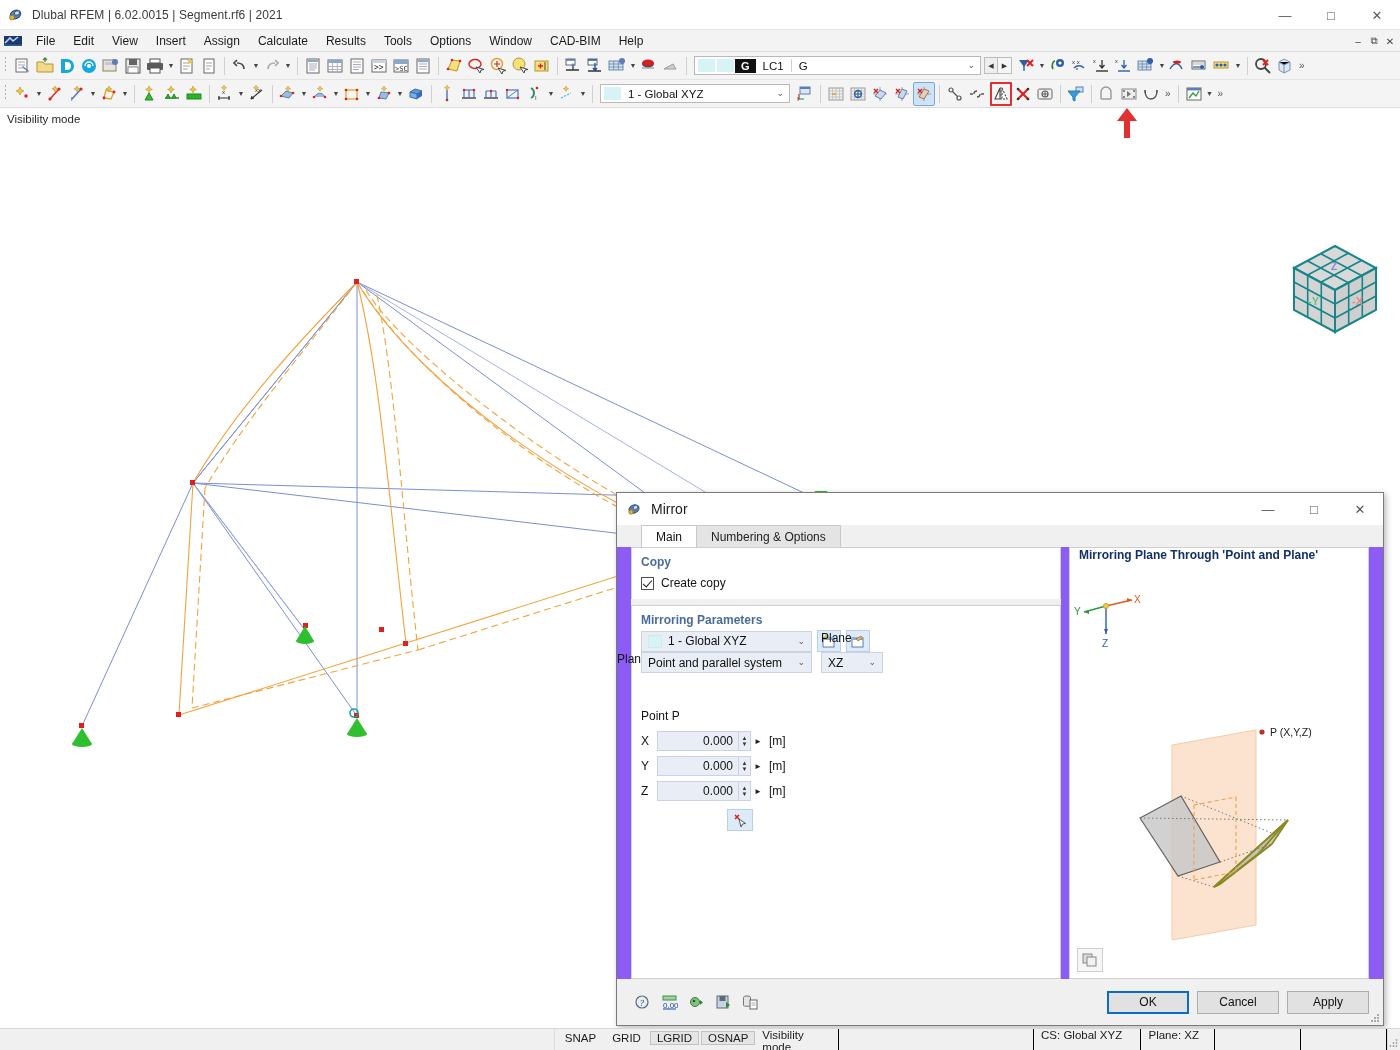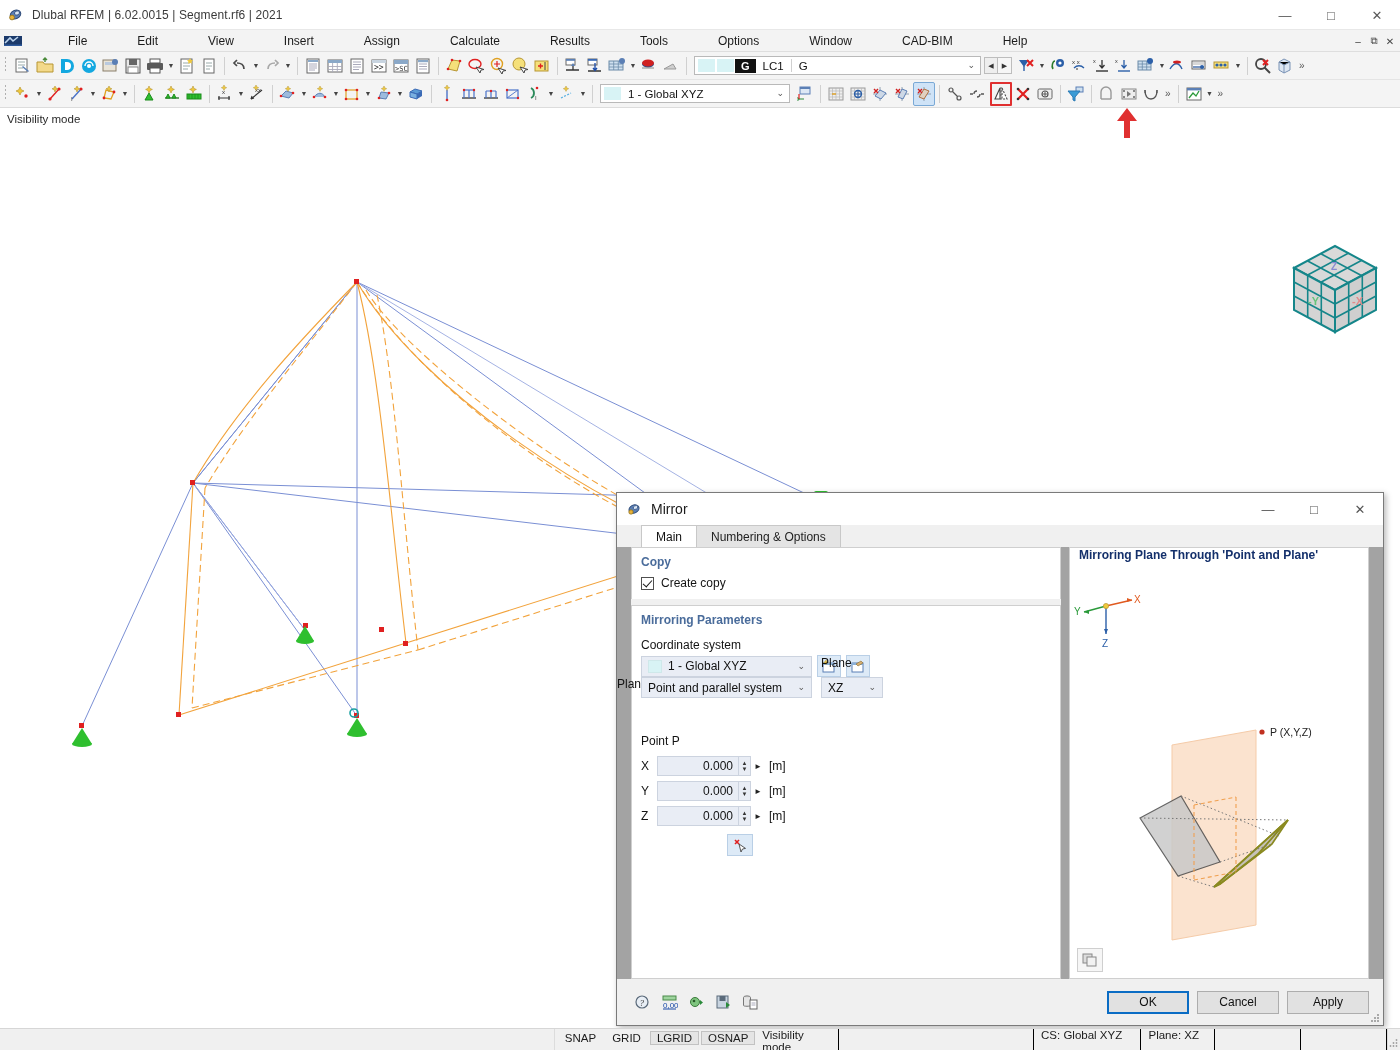--- a/index.html
+++ b/index.html
@@ -24,21 +24,21 @@
     position:relative;flex:none;
   }
   .title-text{ font-size:12px; color:#3a3a3a; letter-spacing:.1px;}
   .win-ctrls{ position:absolute; right:0; top:0; height:30px; display:flex; }
   .win-btn{ width:46px; height:30px; display:flex; align-items:center; justify-content:center;
             color:#5a5a5a; font-size:13px;}
 
   
   .menubar{
     height:22px; background:#f3f3f3; display:flex; align-items:center;
-    border-bottom:1px solid #dedede; position:relative;gap:32px;
+    border-bottom:1px solid #dedede; position:relative;
   }
   .menu-logo{ width:18px;height:14px;margin:0 5px 0 4px; position:relative; flex:none;}
   .menu-item{ padding:0 9px; height:22px; line-height:22px; font-size:12px; color:#1b1b1b; cursor:default;}
   .mdi-ctrls{ position:absolute; right:2px; top:0; height:22px; display:flex; align-items:center;}
   .mdi-btn{ width:16px;height:18px; display:flex;align-items:center;justify-content:center;
             color:#444; font-size:10px;}
 
   
   .toolbar{ height:28px; background:#f4f4f4; display:flex; align-items:center;
             border-bottom:1px solid #e4e4e4; padding-left:2px; position:relative;}
@@ -90,21 +90,21 @@
   .dlg-title .ico{ width:16px;height:16px;margin-left:10px;margin-right:8px;flex:none;}
   .dlg-title .t{ font-size:14px;color:#1b1b1b;}
   .dlg-wc{ position:absolute; right:0; top:0; height:32px; display:flex;}
   .dlg-wb{ width:46px;height:32px;display:flex;align-items:center;justify-content:center;color:#555;font-size:13px;}
 
   .tabstrip{ height:22px; background:#f0f0f0; display:flex; align-items:flex-end; padding-left:24px;}
   .tab{ height:22px; padding:0 14px; display:flex;align-items:center; font-size:12px;
         border:1px solid #c8c8c8; border-bottom:none; background:#e4e4e4; color:#222; margin-right:-1px;}
   .tab.active{ background:#ffffff; border-color:#c8c8c8; color:#111;}
 
-  .dlg-body{ flex:1; display:flex; padding:0 14px 0 14px; gap:8px; background:#a3a3a3;}
+  .dlg-body{ flex:1; display:flex; padding:0 14px 0 14px; gap:8px; background:#8b5cf6;}
   .panel-right{ flex:1; background:#ffffff; border:1px solid #cfcfcf; position:relative;}
 
   .group-head{ color:#4a6c9b; font-size:12px; font-weight:bold; padding:7px 0 3px 9px;}
   .sect-gap{ height:6px; background:#f0f0f0; }
 
   .chk-row{ display:flex;align-items:center; padding:4px 0 9px 9px;}
   .chkbox{ width:13px;height:13px;border:1px solid #4f4f4f;background:#fff;margin-right:7px;
            position:relative;flex:none;}
   .chkbox.checked::after{
     content:''; position:absolute; left:3px; top:0px; width:4px;height:8px;
@@ -934,21 +934,20 @@
         <div class="group-head">Copy</div>
         <div class="chk-row">
           <span class="chkbox checked"></span>
           <span class="chk-lbl">Create copy</span>
         </div>
       </div>
       <div class="sect-gap"></div>
       <div style="flex:1;background:#ffffff;border:1px solid #cfcfcf;">
         <div class="group-head">Mirroring Parameters</div>
 
-        <div class="fld-label" style="padding-top:8px;">Coordinate system</div>
         <div class="row">
           <div class="combo" style="width:171px;">
             <span class="cs-sw"></span>
             <span>1 - Global XYZ</span>
             <span class="arr">⌄</span>
           </div>
           <div class="mini-btn">
             <svg width="16" height="15" viewBox="0 0 16 15">
                 <rect x="2" y="4" width="11" height="9" fill="#fff" stroke="#5b7fb5"></rect>
                 <rect x="2" y="4" width="11" height="2" fill="#8ab0d8"></rect>

